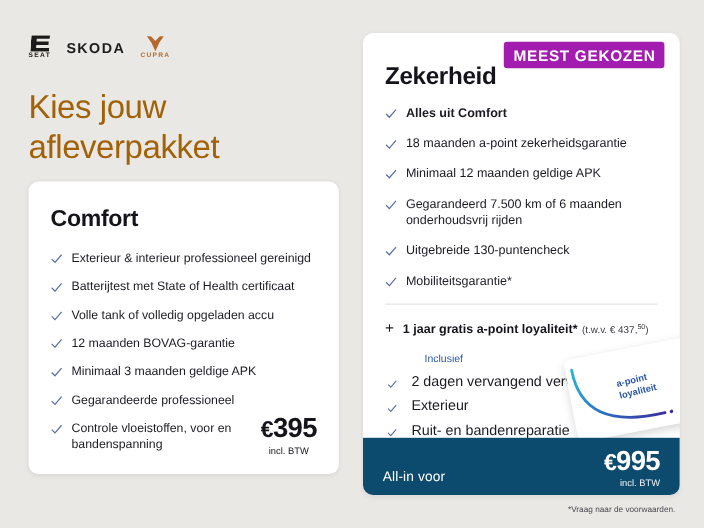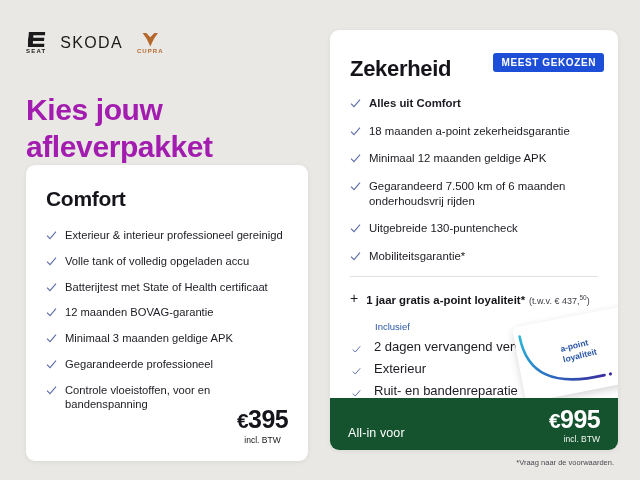--- a/index.html
+++ b/index.html
@@ -16,54 +16,54 @@
     position: absolute; left: 26px; top: 32px;
     display: flex; align-items: center; gap: 14px; height: 22px;
   }
   .logo-seat { display: flex; flex-direction: column; align-items: center; gap: 1px; }
   .seat-mark {
     width: 17px; height: 15px; background: #1b1b1b;
     clip-path: polygon(0 0,100% 0,100% 22%,30% 22%,30% 38%,95% 38%,95% 60%,30% 60%,30% 78%,100% 78%,100% 100%,0 100%,0 0);
     transform: skewX(-4deg);
   }
   .seat-word { font-size: 6px; font-weight: 700; letter-spacing: 1.2px; color: #1b1b1b; }
-  .logo-skoda { font-size: 16px; font-weight: 400; letter-spacing: 1.3px; color: #1b1b1b; }
+  .logo-skoda { font-size: 13px; font-weight: 700; letter-spacing: 1.3px; color: #1b1b1b; }
   .logo-cupra { display: flex; flex-direction: column; align-items: center; gap: 1px; }
   .cupra-mark {
     width: 16px; height: 14px; background: #b4682c;
     clip-path: polygon(0 0,22% 0,50% 34%,78% 0,100% 0,72% 46%,50% 100%,28% 46%);
   }
   .cupra-word { font-size: 6px; font-weight: 700; letter-spacing: 1.1px; color: #b4682c; }
 
   
   .headline {
-    position: absolute; left: 26px; top: 92px;
-    font-size: 30px; line-height: 1.23; font-weight: 700;
-    color: #a21caf; letter-spacing: -0.4px; max-width: 290px;
+    position: absolute; left: 26px; top: 80px;
+    font-size: 30px; line-height: 1.23; font-weight: 400;
+    color: #a16207; letter-spacing: -0.4px; max-width: 290px;
   }
 
   
   .card-left {
-    position: absolute; left: 26px; top: 165px; width: 282px; height: 296px;
+    position: absolute; left: 26px; top: 165px; width: 282px; height: 266px;
     background: #ffffff; border-radius: 9px;
     box-shadow: 0 1px 5px rgba(0,0,0,0.07);
     padding: 22px 20px 16px 20px;
   }
   .card-right {
     position: absolute; left: 330px; top: 30px; width: 288px; height: 420px;
     background: #ffffff; border-radius: 9px;
     box-shadow: 0 1px 5px rgba(0,0,0,0.07);
     overflow: hidden;
   }
   .right-inner { padding: 26px 20px 0 20px; position: relative; height: 364px; }
 
   .badge {
-    position: absolute; right: 14px; top: 23px;
-    background: #1d4ed8; color: #ffffff;
-    font-size: 10px; font-weight: 700; letter-spacing: 0.6px;
+    position: absolute; right: 14px; top: 8px;
+    background: #a21caf; color: #ffffff;
+    font-size: 14px; font-weight: 700; letter-spacing: 0.6px;
     padding: 4px 8px 4px 9px; border-radius: 3px; z-index: 5;
   }
 
   .card-title { font-size: 22px; font-weight: 700; color: #14141a; letter-spacing: -0.3px; }
   .card-title.left { font-size: 21px; margin-bottom: 17px; }
   .card-title.right { margin-bottom: 14px; }
 
   
   ul.features { list-style: none; }
   ul.features li {
@@ -76,21 +76,21 @@
   li.bold .txt { font-weight: 700; }
 
   .divider { height: 1px; background: #e3e1dd; margin: 4px 0 13px 0; }
 
   .plus-row { display: flex; align-items: flex-start; gap: 8px; margin-bottom: 13px; }
   .plus-sign { font-size: 14px; line-height: 1; color: #1b1b22; margin-top: 1px; }
   .plus-text { font-size: 11.4px; font-weight: 700; color: #14141a; }
   .plus-note { font-size: 9px; font-weight: 400; color: #3c3c44; margin-left: 4px; }
   .plus-note sup { font-size: 6.5px; vertical-align: super; }
 
-  .incl-head { font-size: 9.5px; color: #2a57a5; margin: 0 0 7px 5px; padding-left: 20px; }
+  .incl-head { font-size: 9.5px; color: #2a57a5; margin: 0 0 7px 16px; padding-left: 20px; }
   ul.sub { list-style: none; margin-left: 2px; }
   ul.sub li {
     display: flex; align-items: center; gap: 13px;
     margin-bottom: 7px; font-size: 13px; color: #1b1b22;
   }
   .chk-sm { flex: 0 0 auto; width: 9px; height: 9px; }
 
   
   .loyalty {
     position: absolute; right: -18px; bottom: 2px;
@@ -102,21 +102,21 @@
   .loyalty svg { position: absolute; left: 0; top: 0; }
   .loyalty-text {
     position: absolute; left: 44px; top: 24px;
     font-size: 8.5px; font-weight: 700; color: #2a57a5;
     line-height: 1.25; transform: rotate(-3deg);
   }
 
   
   .pricebar {
     position: absolute; left: 0; bottom: 0; width: 288px; height: 52px;
-    background: #14532d; color: #ffffff;
+    background: #0c4a6e; color: #ffffff;
     padding: 9px 18px 0 18px;
   }
   .pricebar-row { display: flex; align-items: flex-end; justify-content: space-between; }
   .allin { font-size: 12.5px; font-weight: 400; letter-spacing: 0.1px; padding-bottom: 4px; }
   .price-big { font-size: 25px; font-weight: 700; letter-spacing: -0.6px; line-height: 1; }
   .price-big .eur { font-size: 21px; }
   .btw-white { font-size: 8.5px; text-align: right; margin-top: 2px; opacity: 0.95; }
 
   
   .price-left { position: absolute; right: 20px; bottom: 16px; text-align: center; }
@@ -159,29 +159,29 @@
             </svg>
           </span>
         <span class="txt">Exterieur &amp; interieur professioneel gereinigd</span>
       </li>
       <li>
         <span class="chk">
             <svg width="11" height="11" viewBox="0 0 11 11">
               <path d="M1 5.6 L4 8.6 L10 1.6" fill="none" stroke="#5a6ea8" stroke-width="1.1"></path>
             </svg>
           </span>
+        <span class="txt">Batterijtest met State of Health certificaat</span>
+      </li>
+      <li>
+        <span class="chk">
+            <svg width="11" height="11" viewBox="0 0 11 11">
+              <path d="M1 5.6 L4 8.6 L10 1.6" fill="none" stroke="#5a6ea8" stroke-width="1.1"></path>
+            </svg>
+          </span>
         <span class="txt">Volle tank of volledig opgeladen accu</span>
-      </li>
-      <li>
-        <span class="chk">
-            <svg width="11" height="11" viewBox="0 0 11 11">
-              <path d="M1 5.6 L4 8.6 L10 1.6" fill="none" stroke="#5a6ea8" stroke-width="1.1"></path>
-            </svg>
-          </span>
-        <span class="txt">Batterijtest met State of Health certificaat</span>
       </li>
       <li>
         <span class="chk">
             <svg width="11" height="11" viewBox="0 0 11 11">
               <path d="M1 5.6 L4 8.6 L10 1.6" fill="none" stroke="#5a6ea8" stroke-width="1.1"></path>
             </svg>
           </span>
         <span class="txt">12 maanden BOVAG-garantie</span>
       </li>
       <li>

